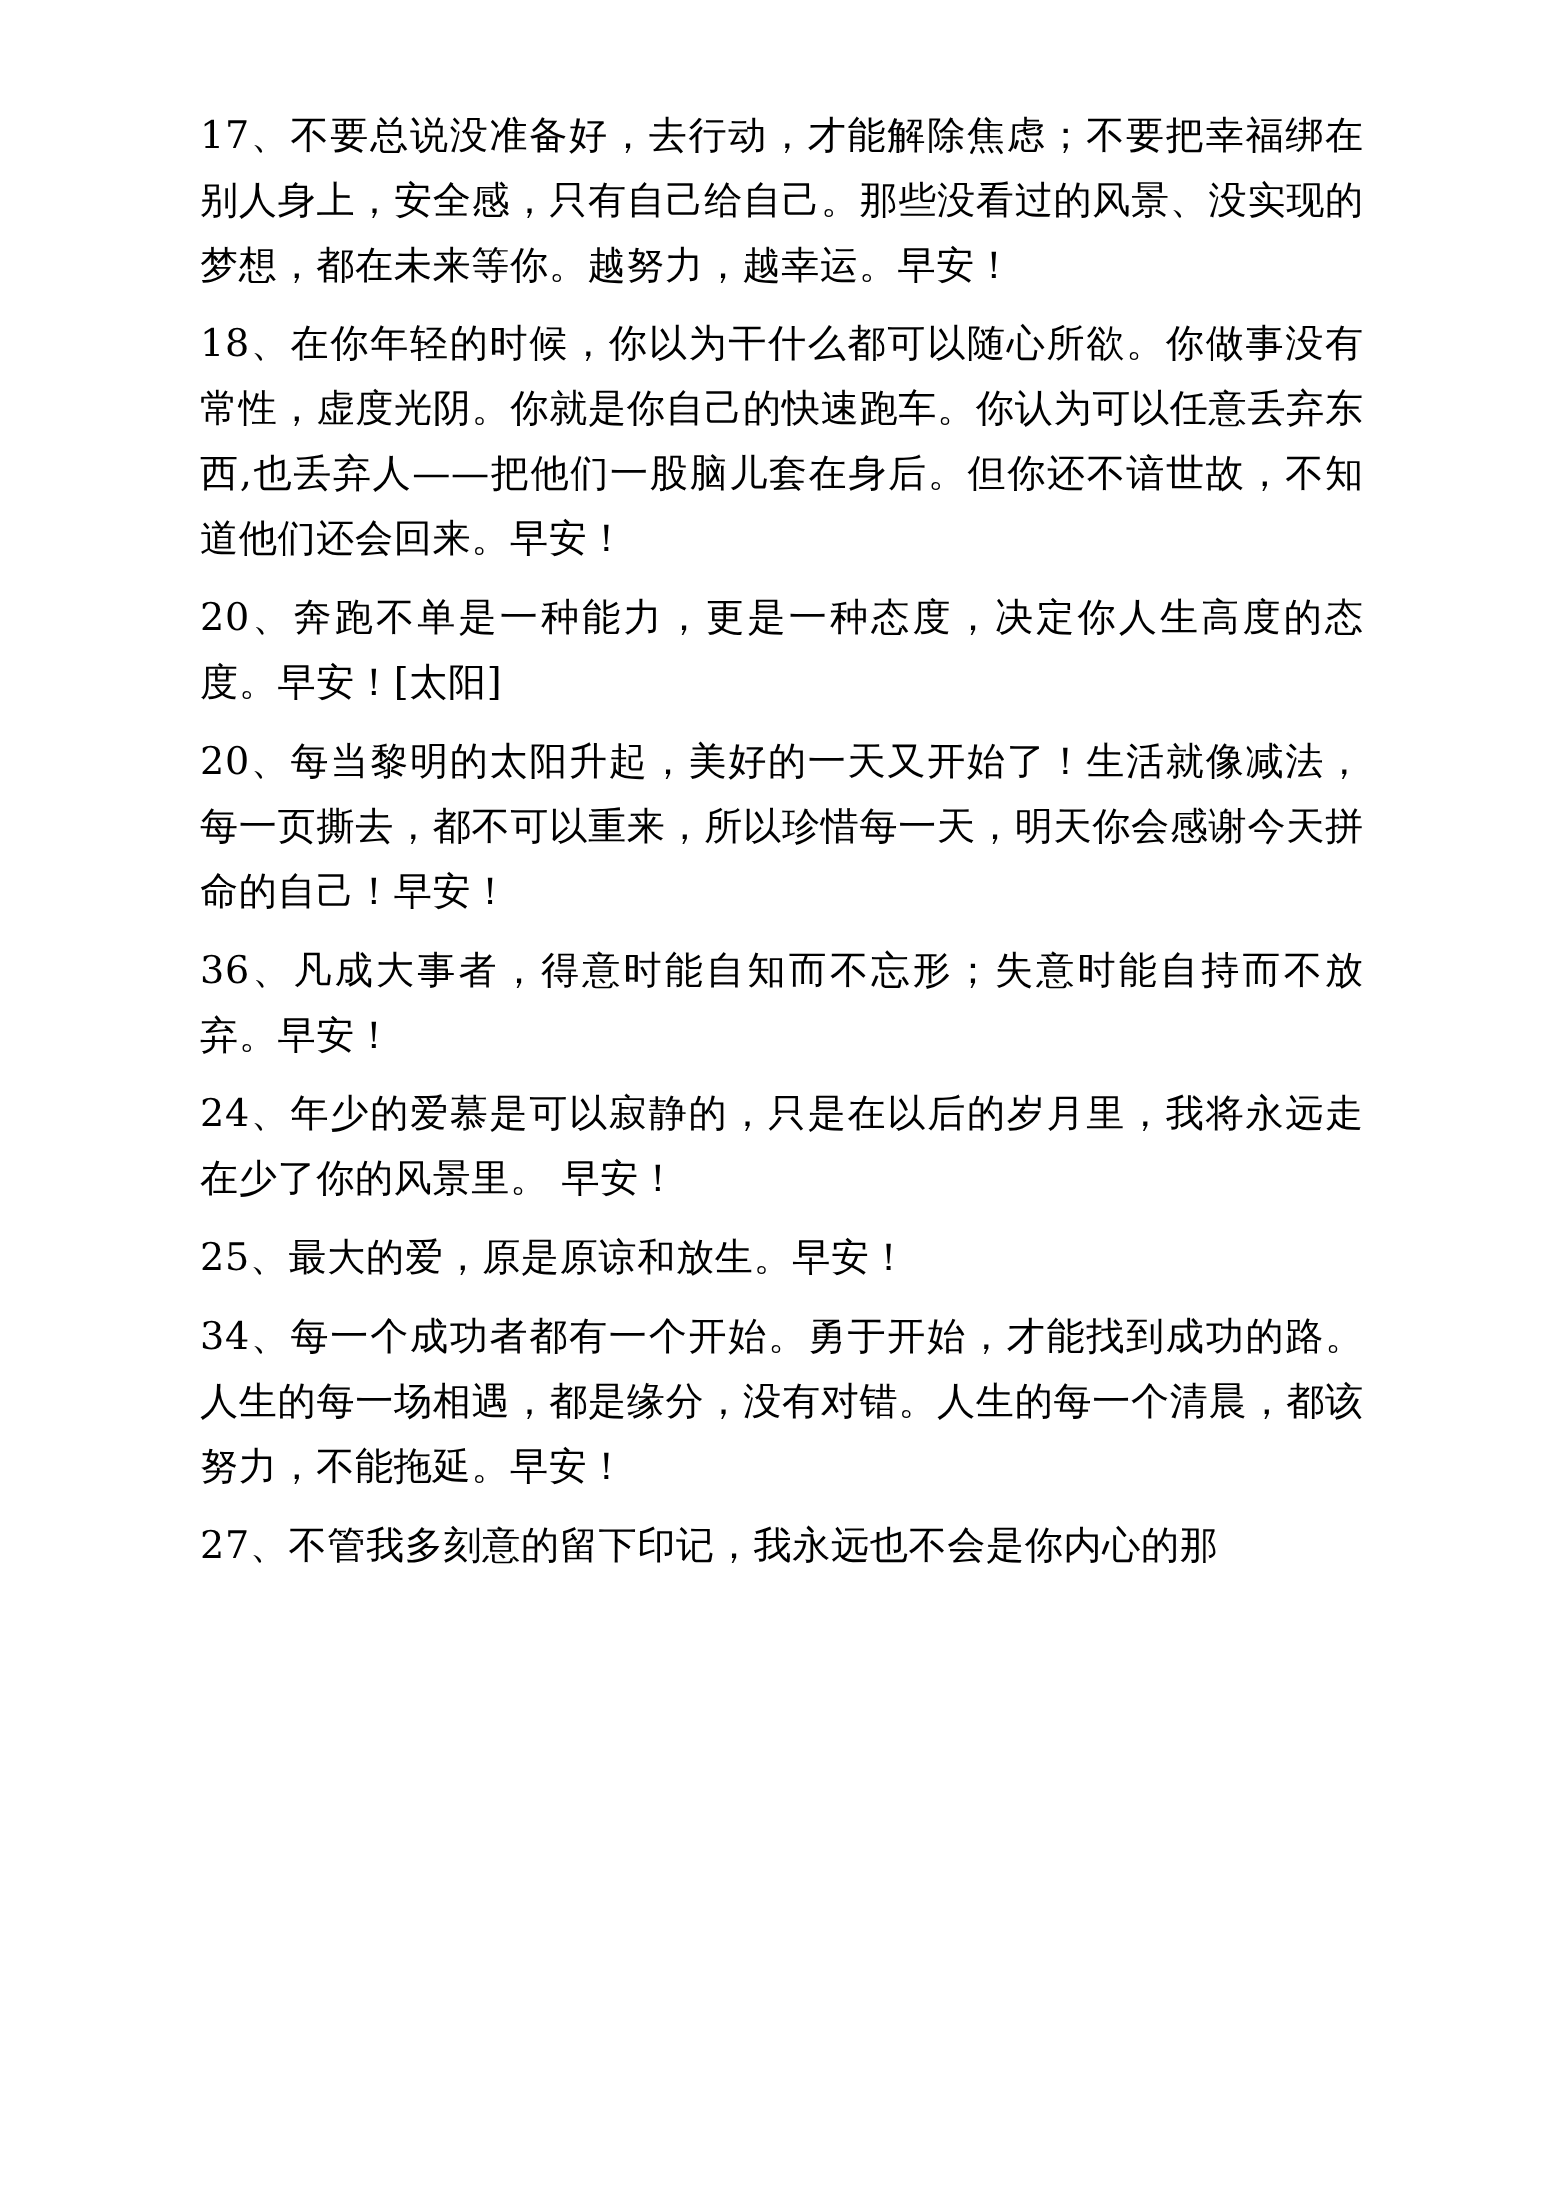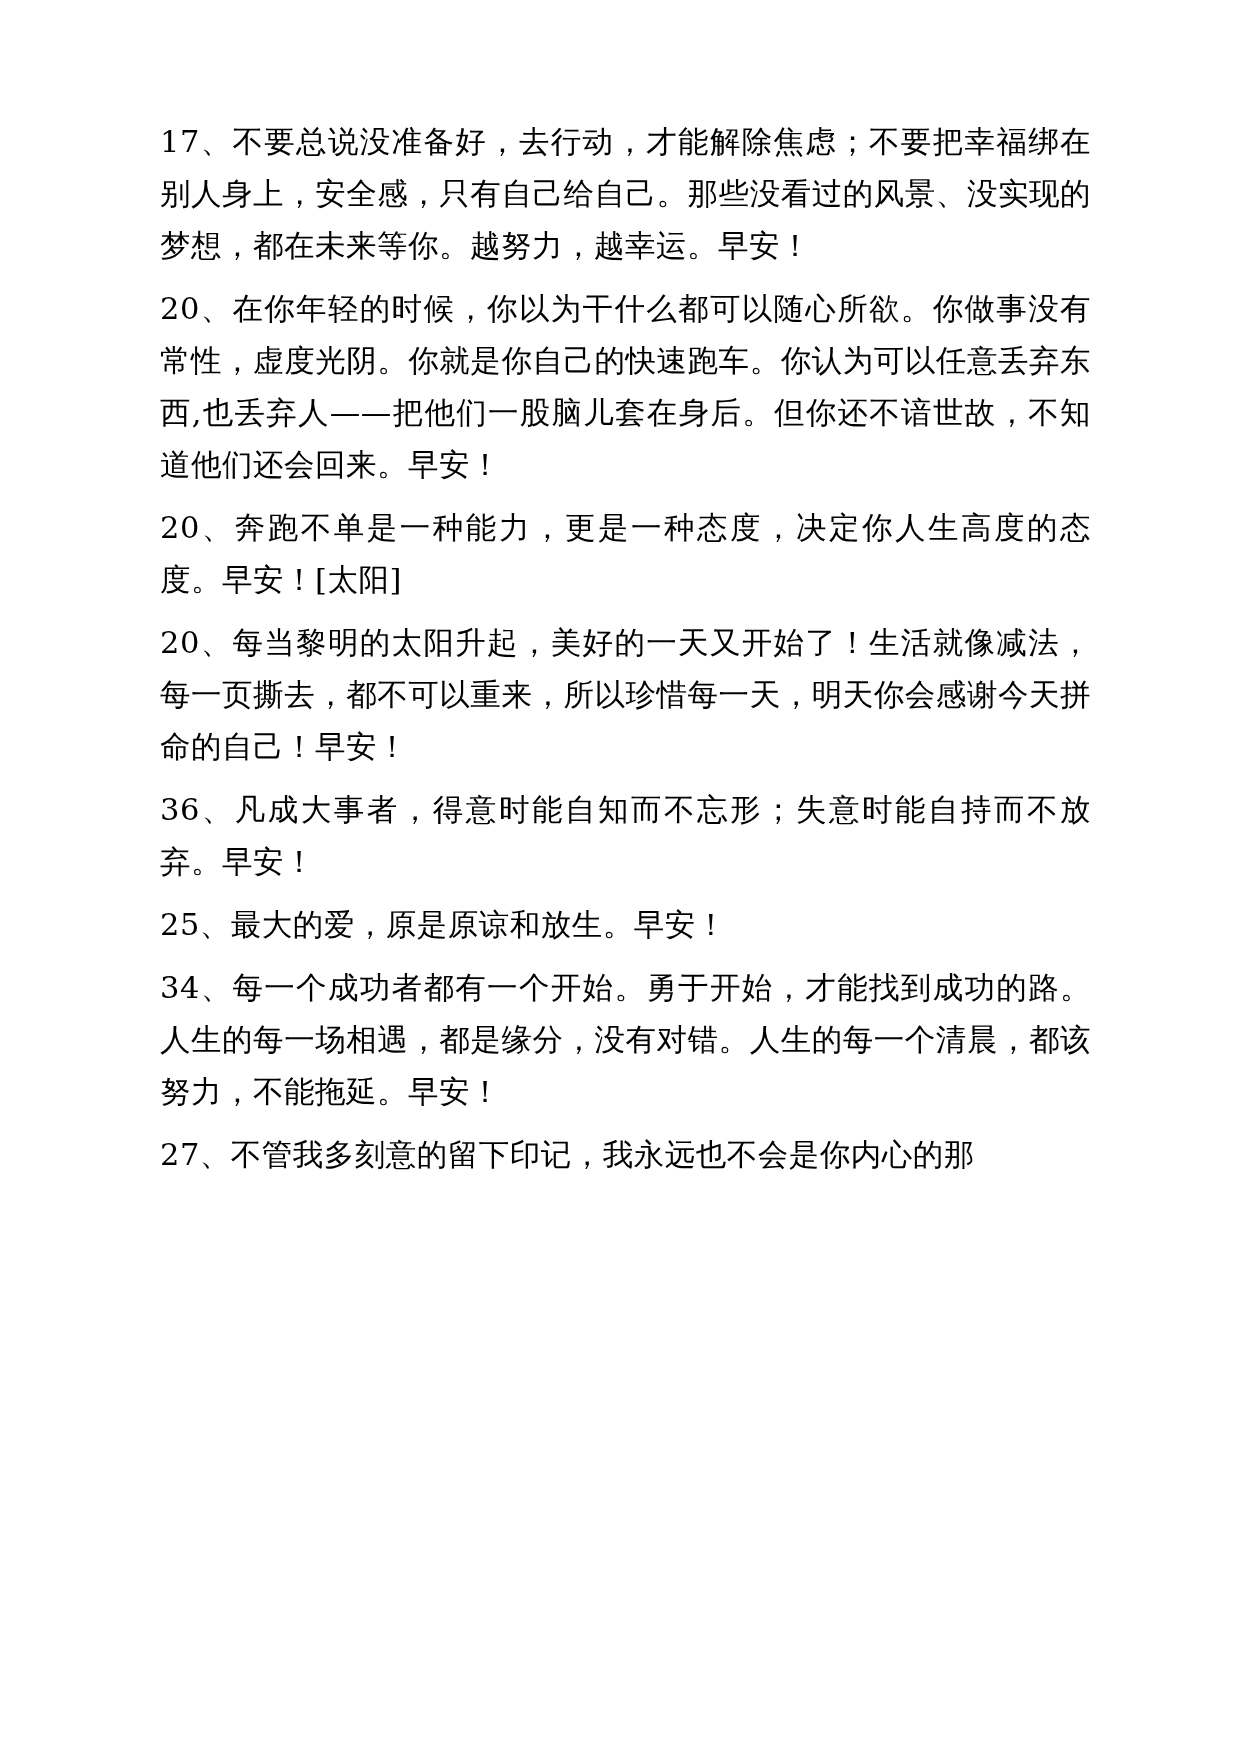--- a/index.html
+++ b/index.html
@@ -5,21 +5,21 @@
   html, body {
     margin: 0;
     padding: 0;
     background: #ffffff;
   }
   .page {
     width: 1241px;
     height: 1754px;
     background: #ffffff;
     box-sizing: border-box;
-    padding: 116px 150px 60px 160px;
+    padding: 83px 150px 60px 160px;
     position: relative;
     overflow: hidden;
   }
   .doc-body {
     display: block;
   }
   .para {
     font-family: "DejaVu Serif", "Liberation Serif", serif;
     font-size: 30.5px;
     line-height: 52px;
@@ -30,21 +30,22 @@
     letter-spacing: 0.5px;
     word-break: break-all;
   }
 </style>
 </head>
 <body>
 
 <div class="page">
   <div class="doc-body">
     <p class="para">17、不要总说没准备好，去行动，才能解除焦虑；不要把幸福绑在别人身上，安全感，只有自己给自己。那些没看过的风景、没实现的梦想，都在未来等你。越努力，越幸运。早安！</p>
-    <p class="para">20、在你年轻的时候，你以为干什么都可以随心所欲。你做事没有常性，虚度光阴。你就是你自己的快速跑车。你认为可以任意丢弃东西,也丢弃人——把他们一股脑儿套在身后。但你还不谙世故，不知道他们还会回来。早安！</p>
+    <p class="para">18、在你年轻的时候，你以为干什么都可以随心所欲。你做事没有常性，虚度光阴。你就是你自己的快速跑车。你认为可以任意丢弃东西,也丢弃人——把他们一股脑儿套在身后。但你还不谙世故，不知道他们还会回来。早安！</p>
     <p class="para">20、奔跑不单是一种能力，更是一种态度，决定你人生高度的态度。早安！[太阳]</p>
     <p class="para">20、每当黎明的太阳升起，美好的一天又开始了！生活就像减法，每一页撕去，都不可以重来，所以珍惜每一天，明天你会感谢今天拼命的自己！早安！</p>
     <p class="para">36、凡成大事者，得意时能自知而不忘形；失意时能自持而不放弃。早安！</p>
+    <p class="para">24、年少的爱慕是可以寂静的，只是在以后的岁月里，我将永远走在少了你的风景里。 早安！</p>
     <p class="para">25、最大的爱，原是原谅和放生。早安！</p>
     <p class="para">34、每一个成功者都有一个开始。勇于开始，才能找到成功的路。人生的每一场相遇，都是缘分，没有对错。人生的每一个清晨，都该努力，不能拖延。早安！</p>
     <p class="para">27、不管我多刻意的留下印记，我永远也不会是你内心的那</p>
   </div>
 </div>
 
 </body></html>

